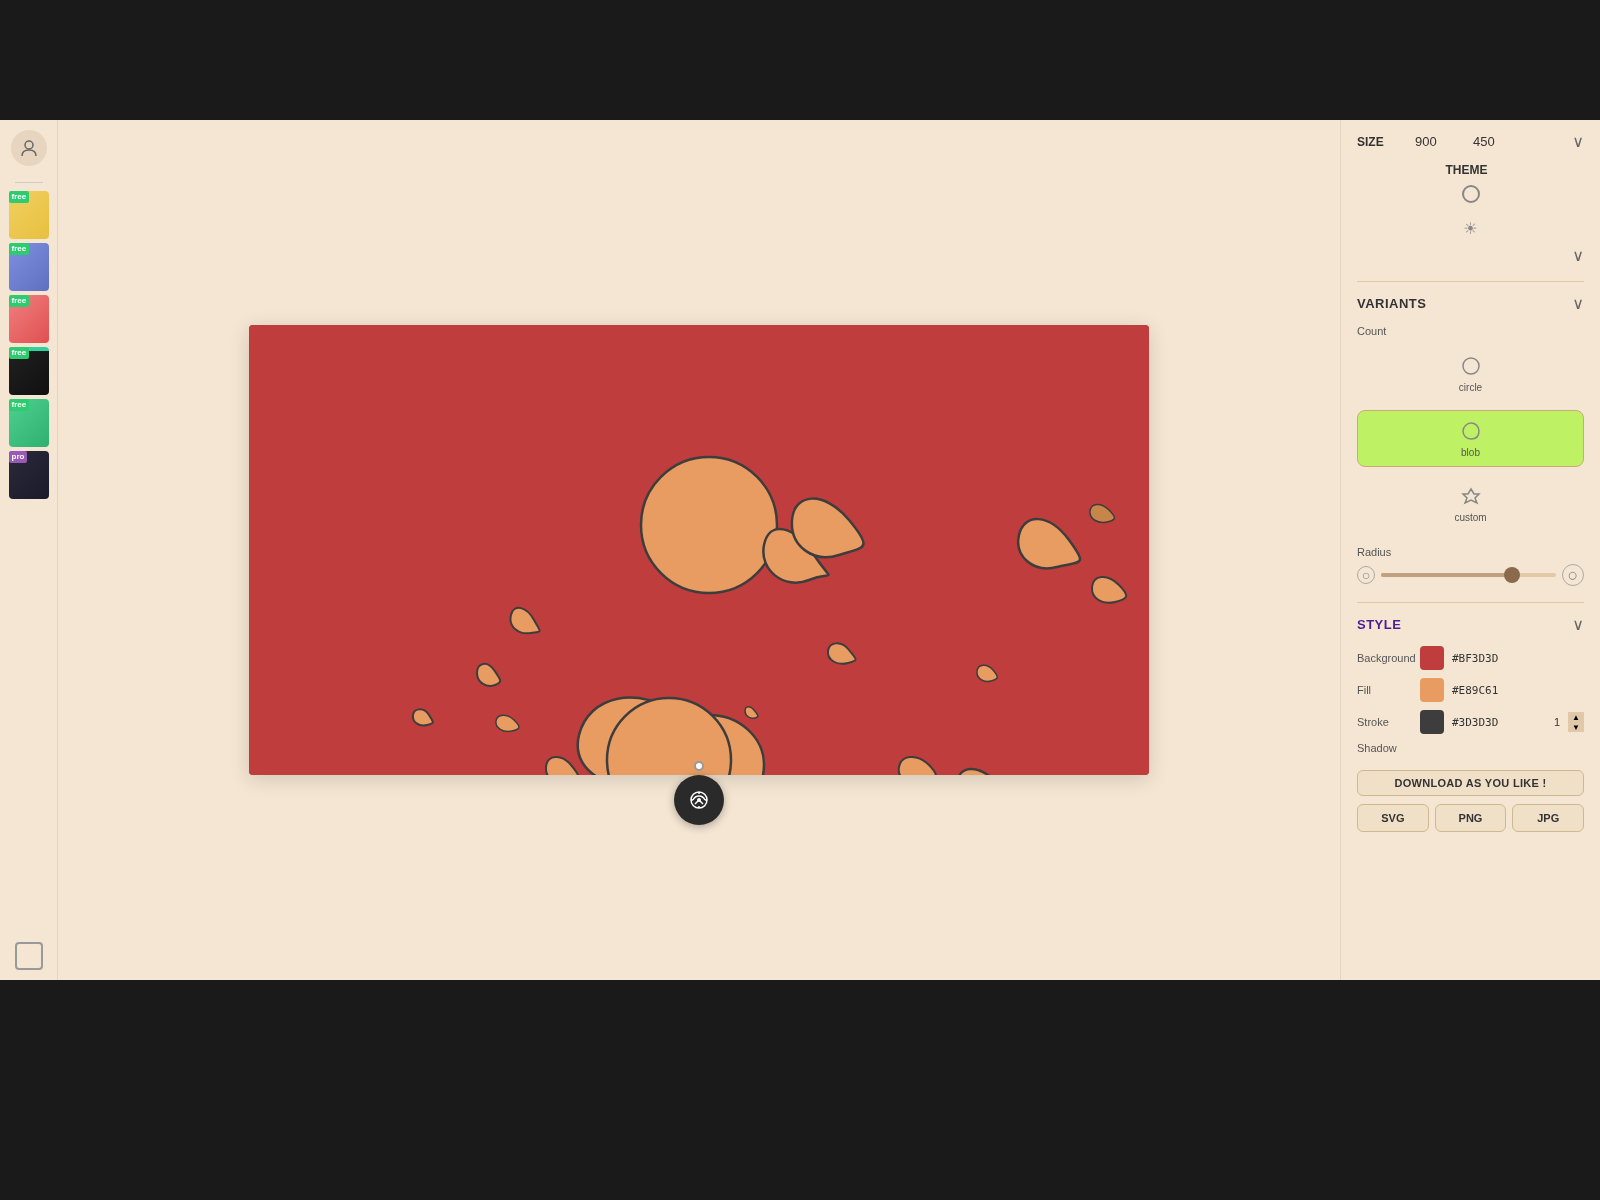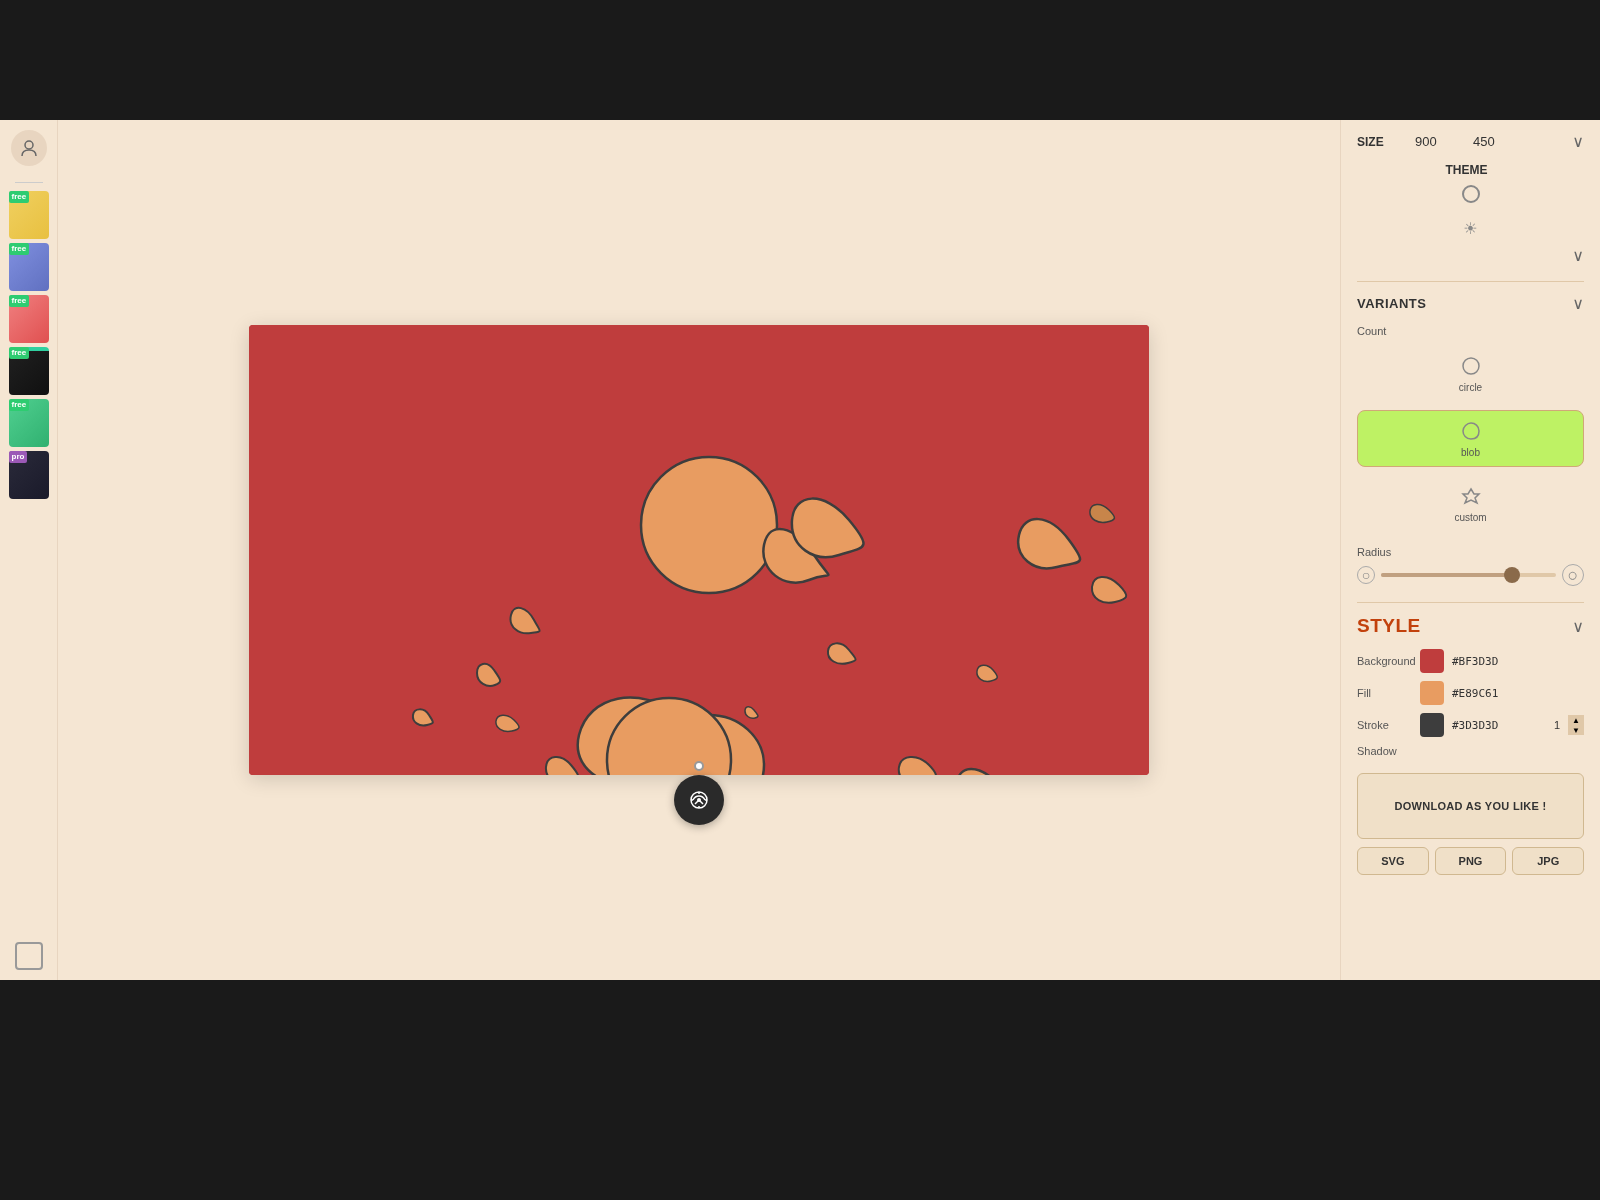--- a/index.html
+++ b/index.html
@@ -329,23 +329,23 @@
       background: #e0c8a8;
       margin: 12px 0;
     }
     .style-header {
       display: flex;
       align-items: center;
       justify-content: space-between;
       margin-bottom: 12px;
     }
     .style-title {
-      font-size: 19px;
+      font-size: 13px;
       font-weight: 700;
-      color: #c2410c;
+      color: #4c1d95;
       letter-spacing: 0.5px;
     }
     .color-row {
       display: flex;
       align-items: center;
       gap: 8px;
       margin-bottom: 8px;
     }
     .color-label {
       font-size: 11px;
@@ -390,21 +390,21 @@
       justify-content: center;
       font-size: 8px;
     }
     .shadow-label {
       font-size: 11px;
       color: #555;
       margin-bottom: 8px;
     }
     .download-btn {
       width: 100%;
-      padding: 26px;
+      padding: 6px;
       background: #f0e0c8;
       border: 1.5px solid #d0b890;
       border-radius: 6px;
       font-size: 11px;
       font-weight: 600;
       color: #333;
       cursor: pointer;
       letter-spacing: 0.3px;
       margin-bottom: 8px;
     }

